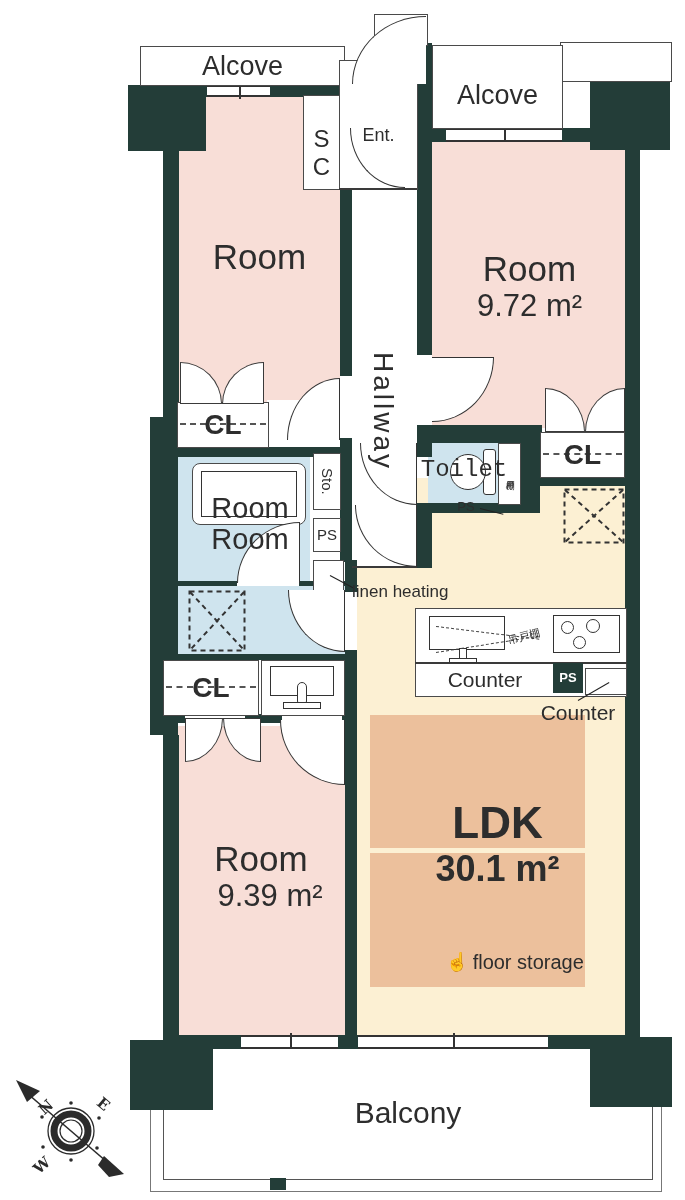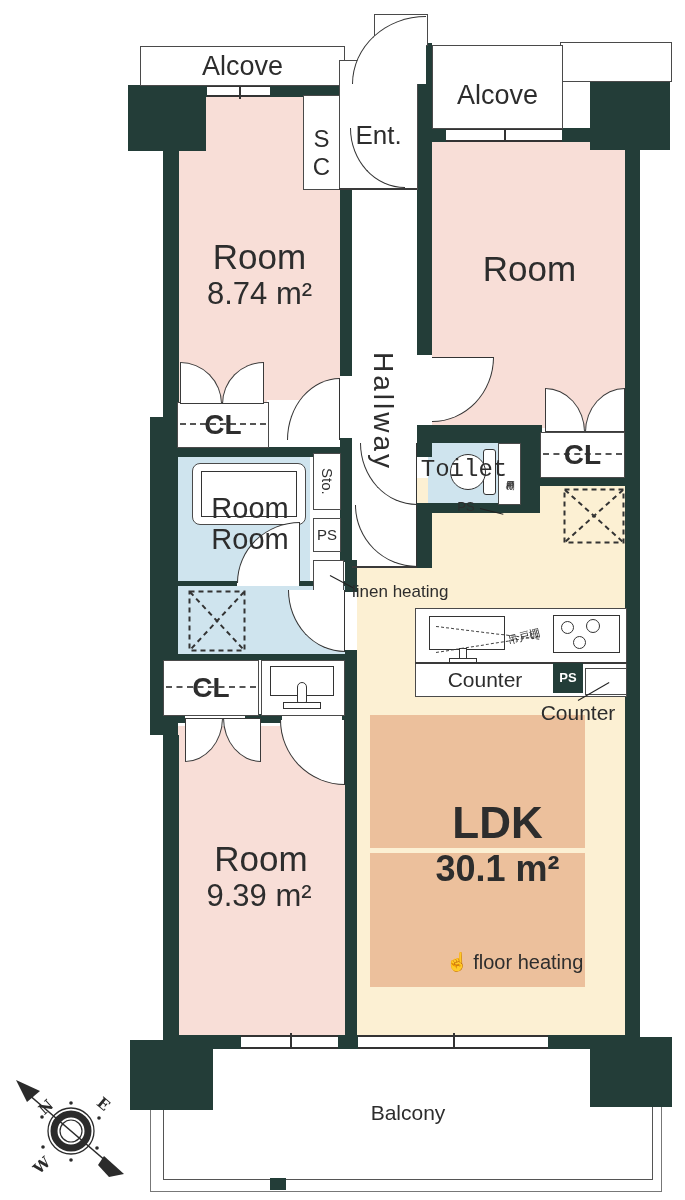--- a/index.html
+++ b/index.html
@@ -23,21 +23,21 @@
   svg text{font-family:"DejaVu Serif",serif;}
 </style>
 </head>
 <body>
 
 <div id="plan" style="--wall: #233d38; --pink: #f8ded7; --beige: #fcf0d3; --heat: #ecc09c; --blue: #cfe4ee;">
 
   <div class="tb" style="left:150px;top:1048px;width:512px;height:144px;border-color:#777;"></div>
   <div class="tb" style="left:163px;top:1048px;width:490px;height:132px;border-color:#555;"></div>
   <div class="thin" style="left:270px;top:1178px;width:16px;height:12px;background:#233d38;"></div>
-  <div class="lab" style="left:163px;top:1092px;width:490px;height:42px;font-size:21px;">Balcony</div>
+  <div class="lab" style="left:163px;top:1092px;width:490px;height:42px;font-size:30px;">Balcony</div>
 
   <div class="fill" style="left:177px;top:97px;width:163px;height:305px;background:var(--pink);"></div>
   <div class="fill" style="left:432px;top:141px;width:193px;height:287px;background:var(--pink);"></div>
   <div class="fill" style="left:177px;top:726px;width:168px;height:309px;background:var(--pink);"></div>
   <div class="fill" style="left:352px;top:478px;width:273px;height:559px;background:var(--beige);"></div>
   <div class="fill" style="left:352px;top:478px;width:65px;height:90px;background:#fff;"></div>
   <div class="fill" style="left:177px;top:455px;width:133px;height:130px;background:var(--blue);"></div>
   <div class="fill" style="left:177px;top:585px;width:168px;height:75px;background:var(--blue);"></div>
   <div class="fill" style="left:428px;top:443px;width:70px;height:64px;background:var(--blue);"></div>
   <div class="fill" style="left:370px;top:715px;width:215px;height:272px;background:var(--heat);"></div>
@@ -165,35 +165,35 @@
   </svg>
 
   <div class="w" style="left:553px;top:663px;width:30px;height:30px;"></div>
 
   <div class="ptr" style="left:330px;top:575px;width:26px;transform:rotate(28deg);"></div>
   <div class="ptr" style="left:578px;top:700px;width:36px;transform:rotate(-30deg);"></div>
   <div class="ptr" style="left:480px;top:508px;width:24px;transform:rotate(14deg);"></div>
 
   <div class="lab" style="left:140px;top:46px;width:205px;height:40px;font-size:27px;">Alcove</div>
   <div class="lab" style="left:432px;top:62px;width:131px;height:67px;font-size:27px;">Alcove</div>
-  <div class="lab" style="left:339px;top:118px;width:79px;height:36px;font-size:26px;">Ent.</div>
+  <div class="lab" style="left:339px;top:118px;width:79px;height:36px;font-size:18px;">Ent.</div>
   <div class="lab" style="left:305px;top:118px;width:33px;height:70px;font-size:24px;word-break:break-all;line-height:1.15;">SC</div>
   <div class="lab vert" style="left:362px;top:252px;width:42px;height:320px;font-size:28px;letter-spacing:3px;">Hallway</div>
 
   <div class="lab" style="left:177px;top:238px;width:165px;height:38px;font-size:35px;">Room</div>
-  <div class="lab" style="left:177px;top:276px;width:165px;height:36px;font-size:31px;">8.74 m²</div>
   <div class="lab" style="left:437px;top:250px;width:185px;height:38px;font-size:35px;">Room</div>
+  <div class="lab" style="left:437px;top:288px;width:185px;height:36px;font-size:31px;">9.72 m²</div>
   <div class="lab" style="left:177px;top:840px;width:168px;height:38px;font-size:35px;">Room</div>
-  <div class="lab" style="left:175px;top:878px;width:168px;height:36px;font-size:31px;">9.39 m²</div>
+  <div class="lab" style="left:186px;top:878px;width:168px;height:36px;font-size:31px;">9.39 m²</div>
 
   <div class="lab" style="left:410px;top:798px;width:175px;height:50px;font-size:44px;font-weight:600;">LDK</div>
   <div class="lab" style="left:410px;top:848px;width:175px;height:42px;font-size:36px;font-weight:600;">30.1 m²</div>
   <div class="lab" style="left:425px;top:948px;width:180px;height:30px;font-size:20px;gap:4px;">
     <span style="font-size:18px;">☝</span>
-    <span>floor heating</span>
+    <span>floor storage</span>
   </div>
 
   <div class="lab" style="left:177px;top:402px;width:92px;height:46px;font-size:28px;font-weight:700;">CL</div>
   <div class="lab" style="left:540px;top:432px;width:85px;height:46px;font-size:28px;font-weight:700;">CL</div>
   <div class="lab" style="left:163px;top:660px;width:96px;height:56px;font-size:28px;font-weight:700;">CL</div>
 
   <div class="lab" style="left:426px;top:450px;width:76px;height:40px;font-size:24px;font-family:Liberation Mono, monospace;">Toilet</div>
   <div class="lab vert" style="left:498px;top:445px;width:23px;height:58px;font-size:9px;">吊戸棚</div>
   <div class="lab" style="left:192px;top:482px;width:116px;height:84px;font-size:29px;">Room Room</div>
   <div class="lab vert" style="left:313px;top:453px;width:28px;height:57px;font-size:15px;">Sto.</div>

